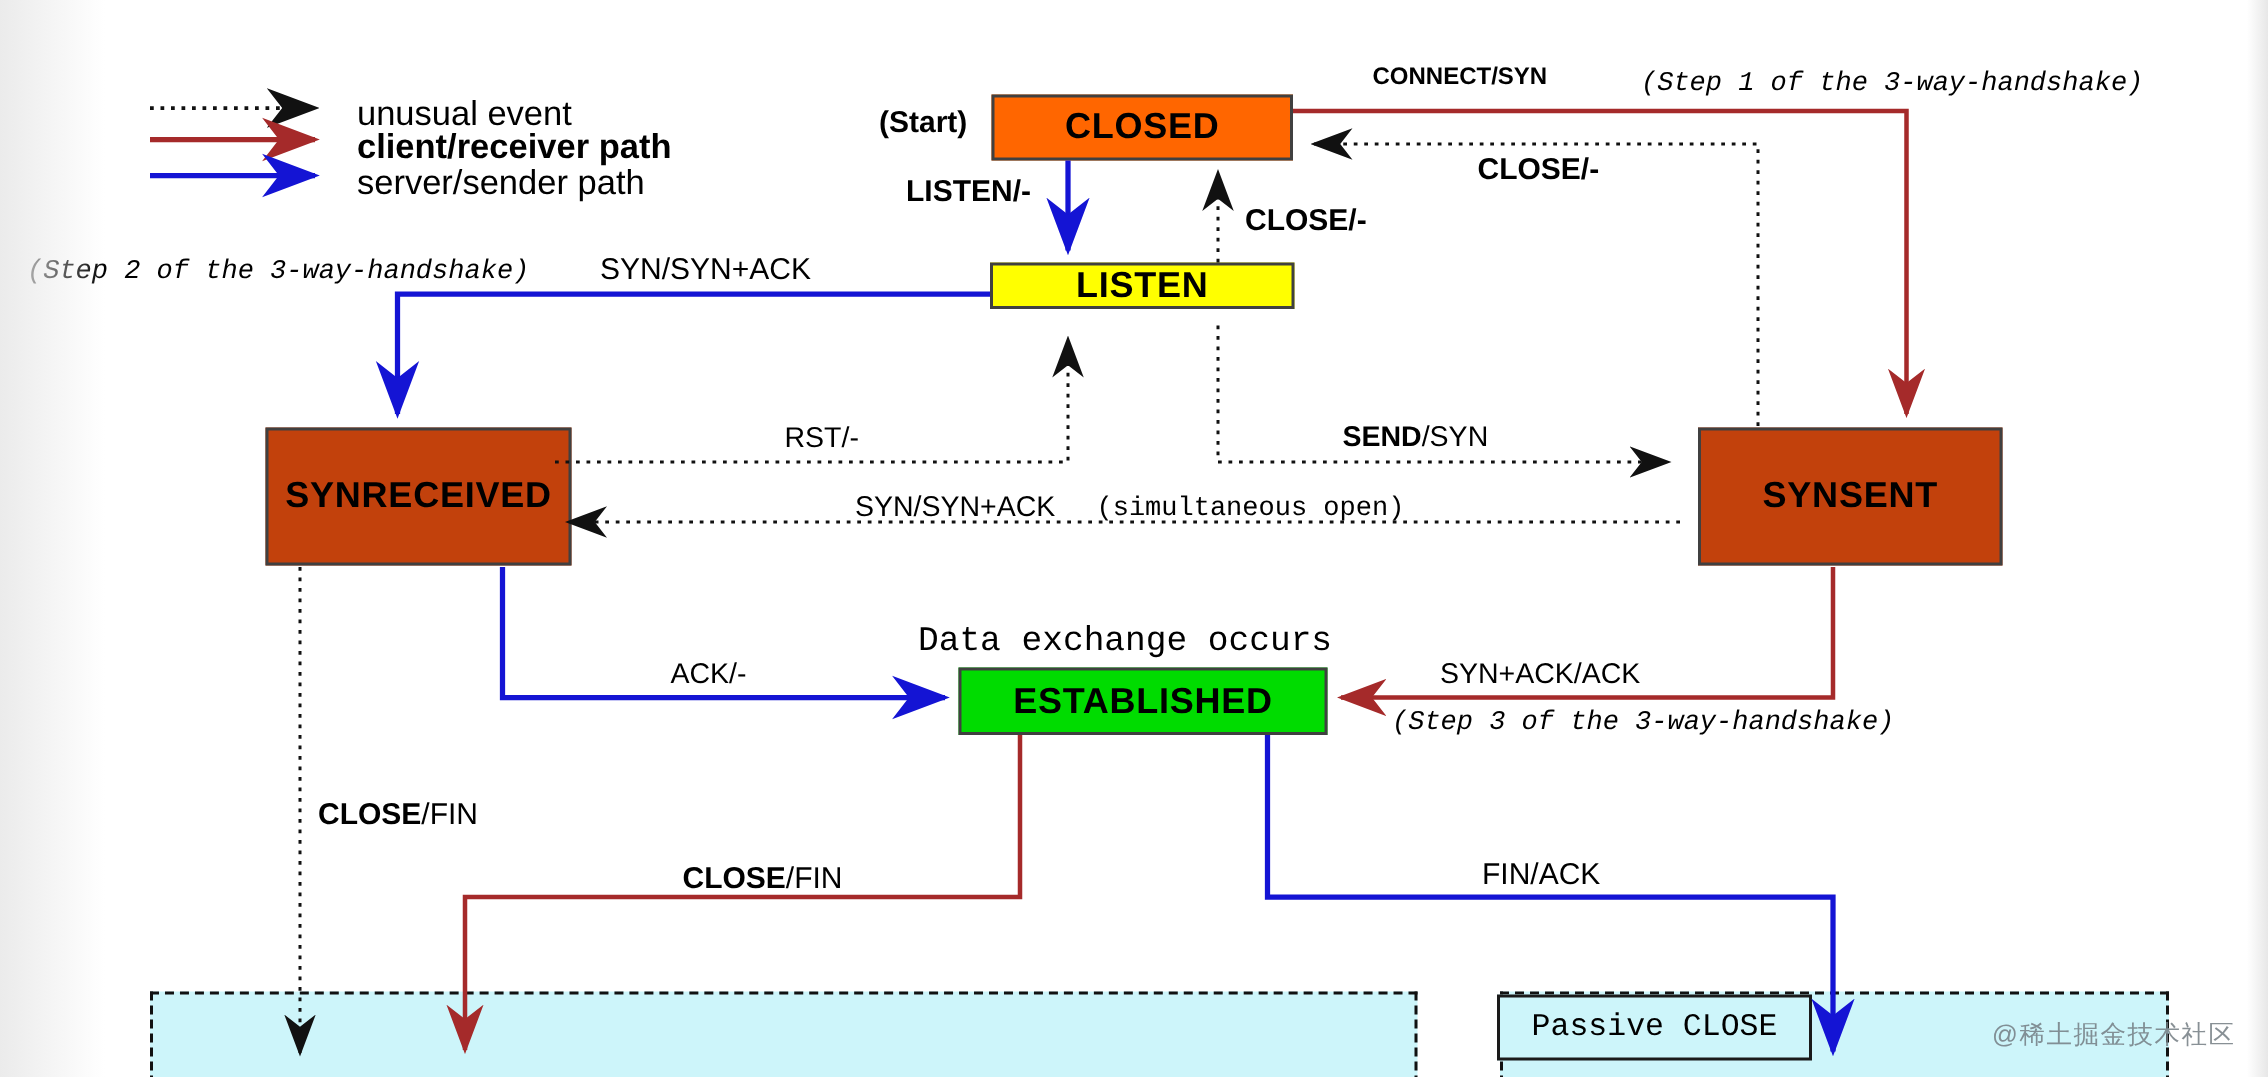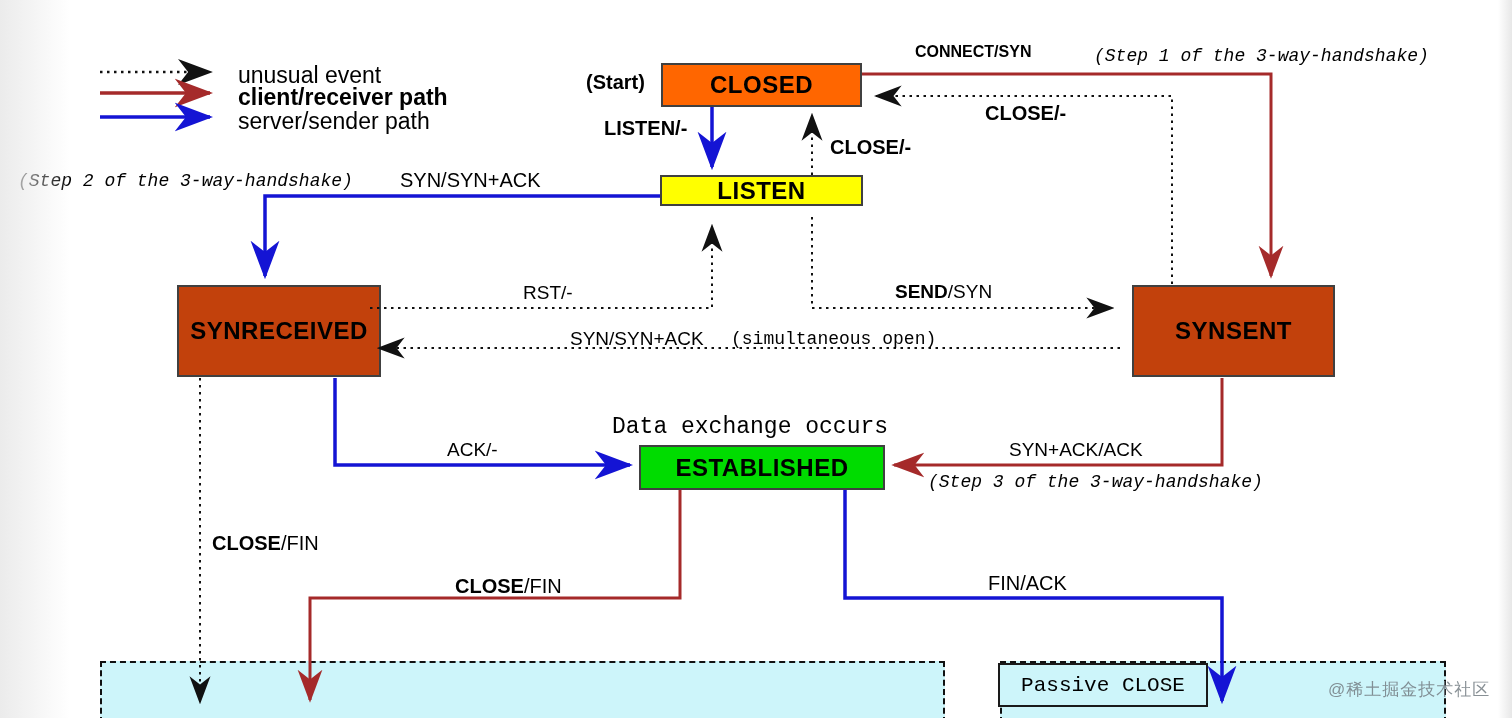--- a/index.html
+++ b/index.html
@@ -158,21 +158,21 @@
     <span class="b"></span><span class="r">SYN/SYN+ACK</span>
   </div>
   <div class="lbl mono" style="left:731px;top:329px;"><span>(simultaneous open)</span></div>
 
   <div class="lbl mono" style="left:612px;top:414px;font-size:23px;"><span>Data exchange occurs</span></div>
 
   <div class="lbl" style="left:447px;top:439px;">
     <span class="b"></span><span class="r">ACK/-</span>
   </div>
 
-  <div class="lbl" style="left:1009px;top:439px;">
+  <div class="lbl" style="left:960px;top:439px;">
     <span class="b"></span><span class="r">SYN+ACK/ACK</span>
   </div>
   <div class="lbl mono it" style="left:928px;top:472px;"><span>(Step 3 of the 3-way-handshake)</span></div>
 
   <div class="lbl allbold" style="left:212px;top:532px;">
     <span class="b">CLOSE</span><span class="r">/FIN</span>
   </div>
 
   <div class="lbl allbold" style="left:455px;top:575px;">
     <span class="b">CLOSE</span><span class="r">/FIN</span>

